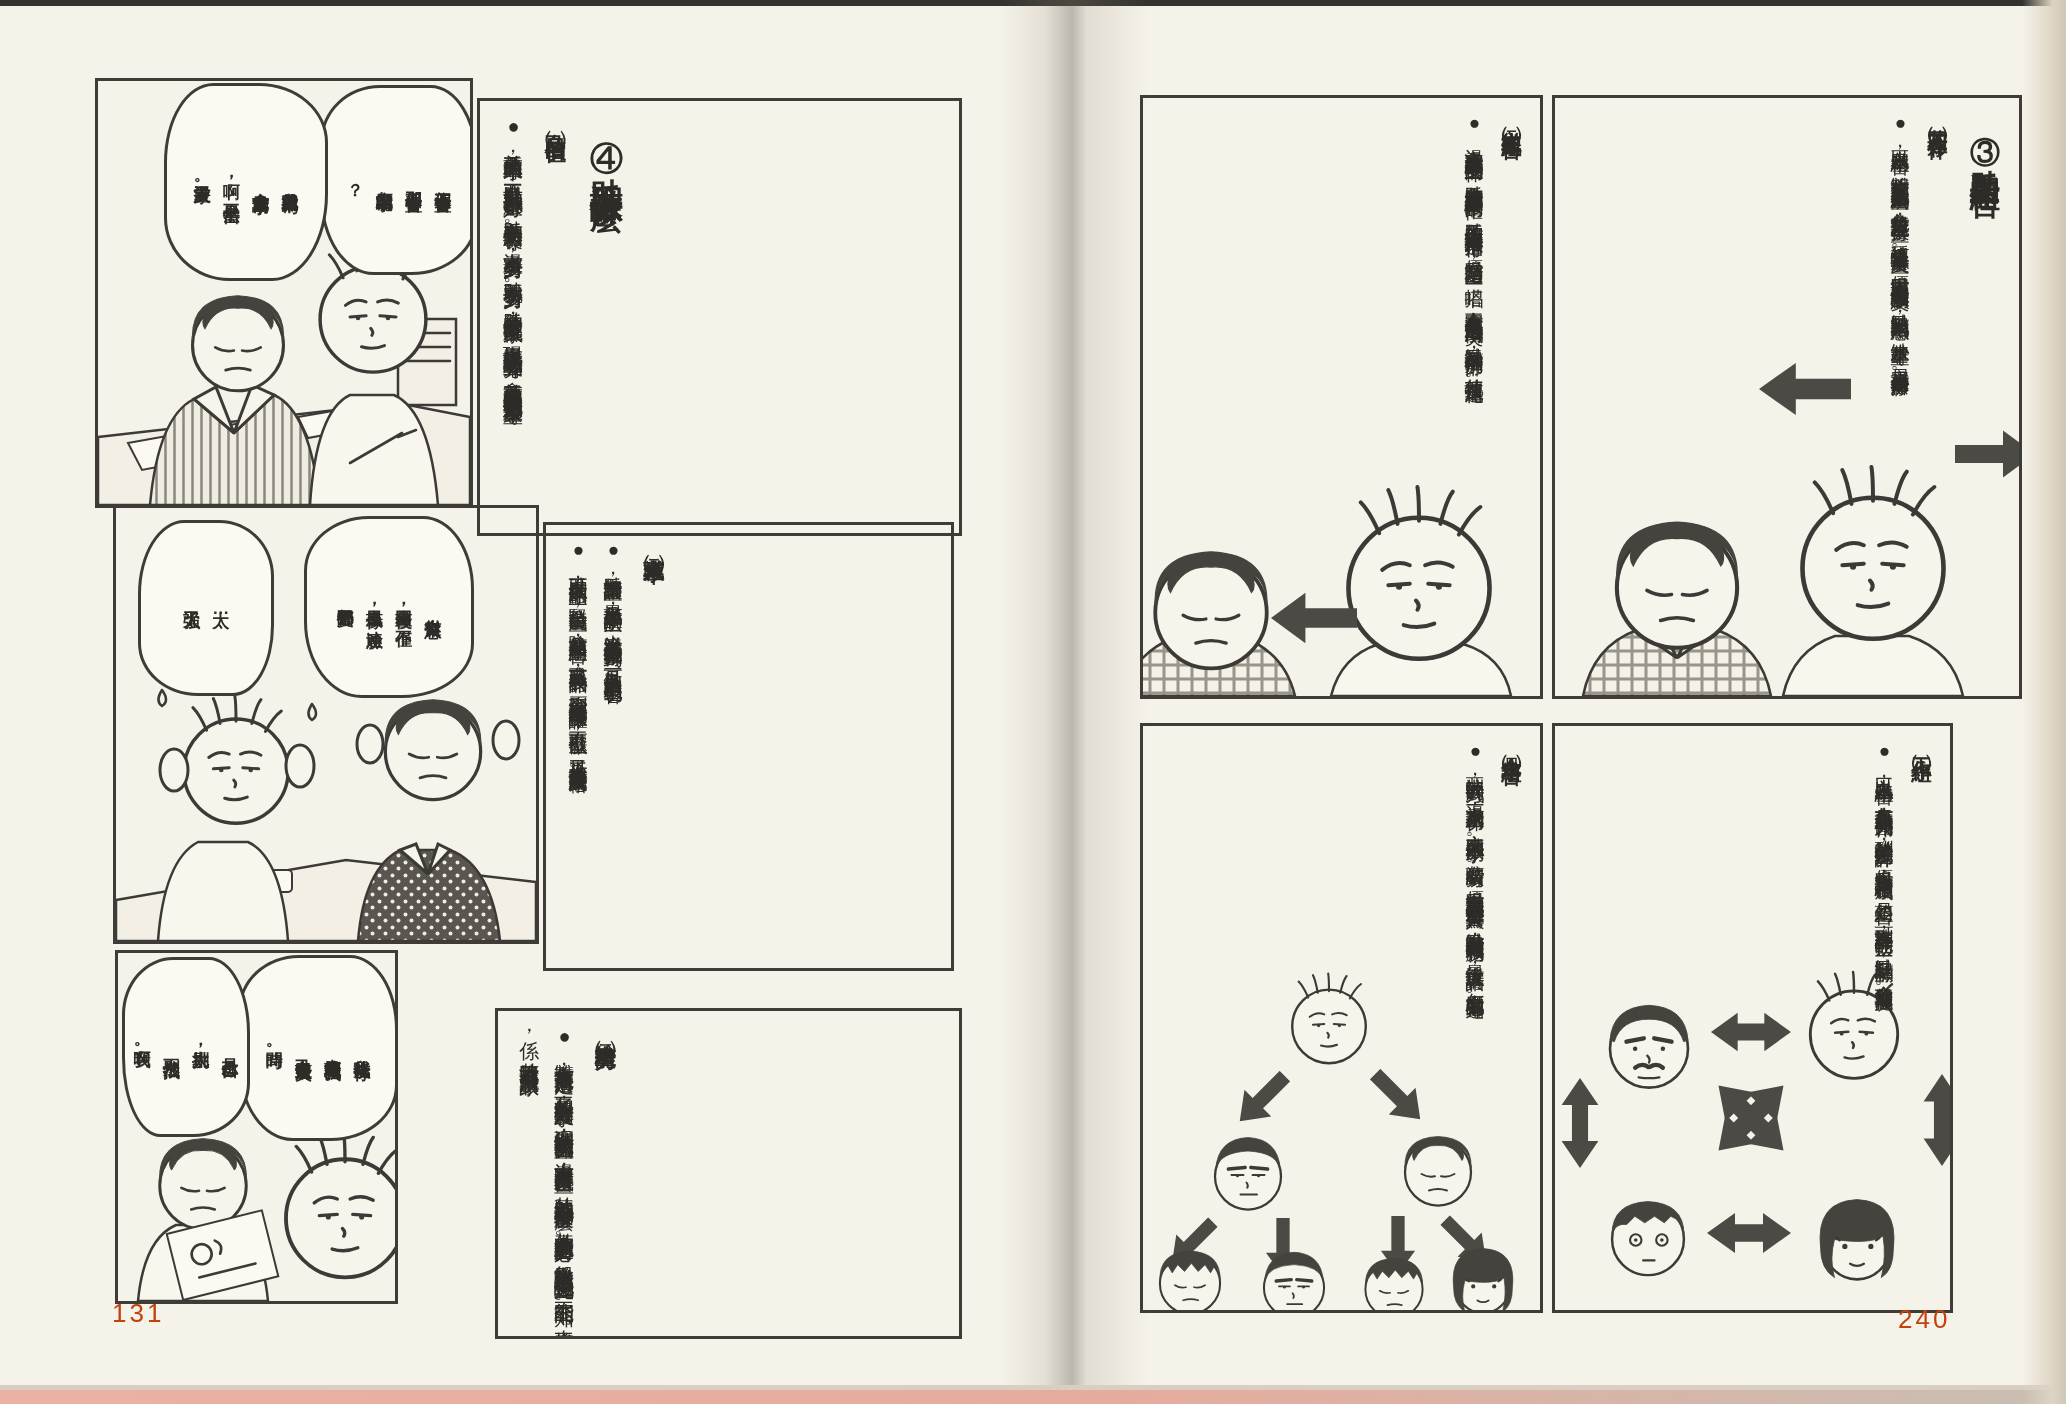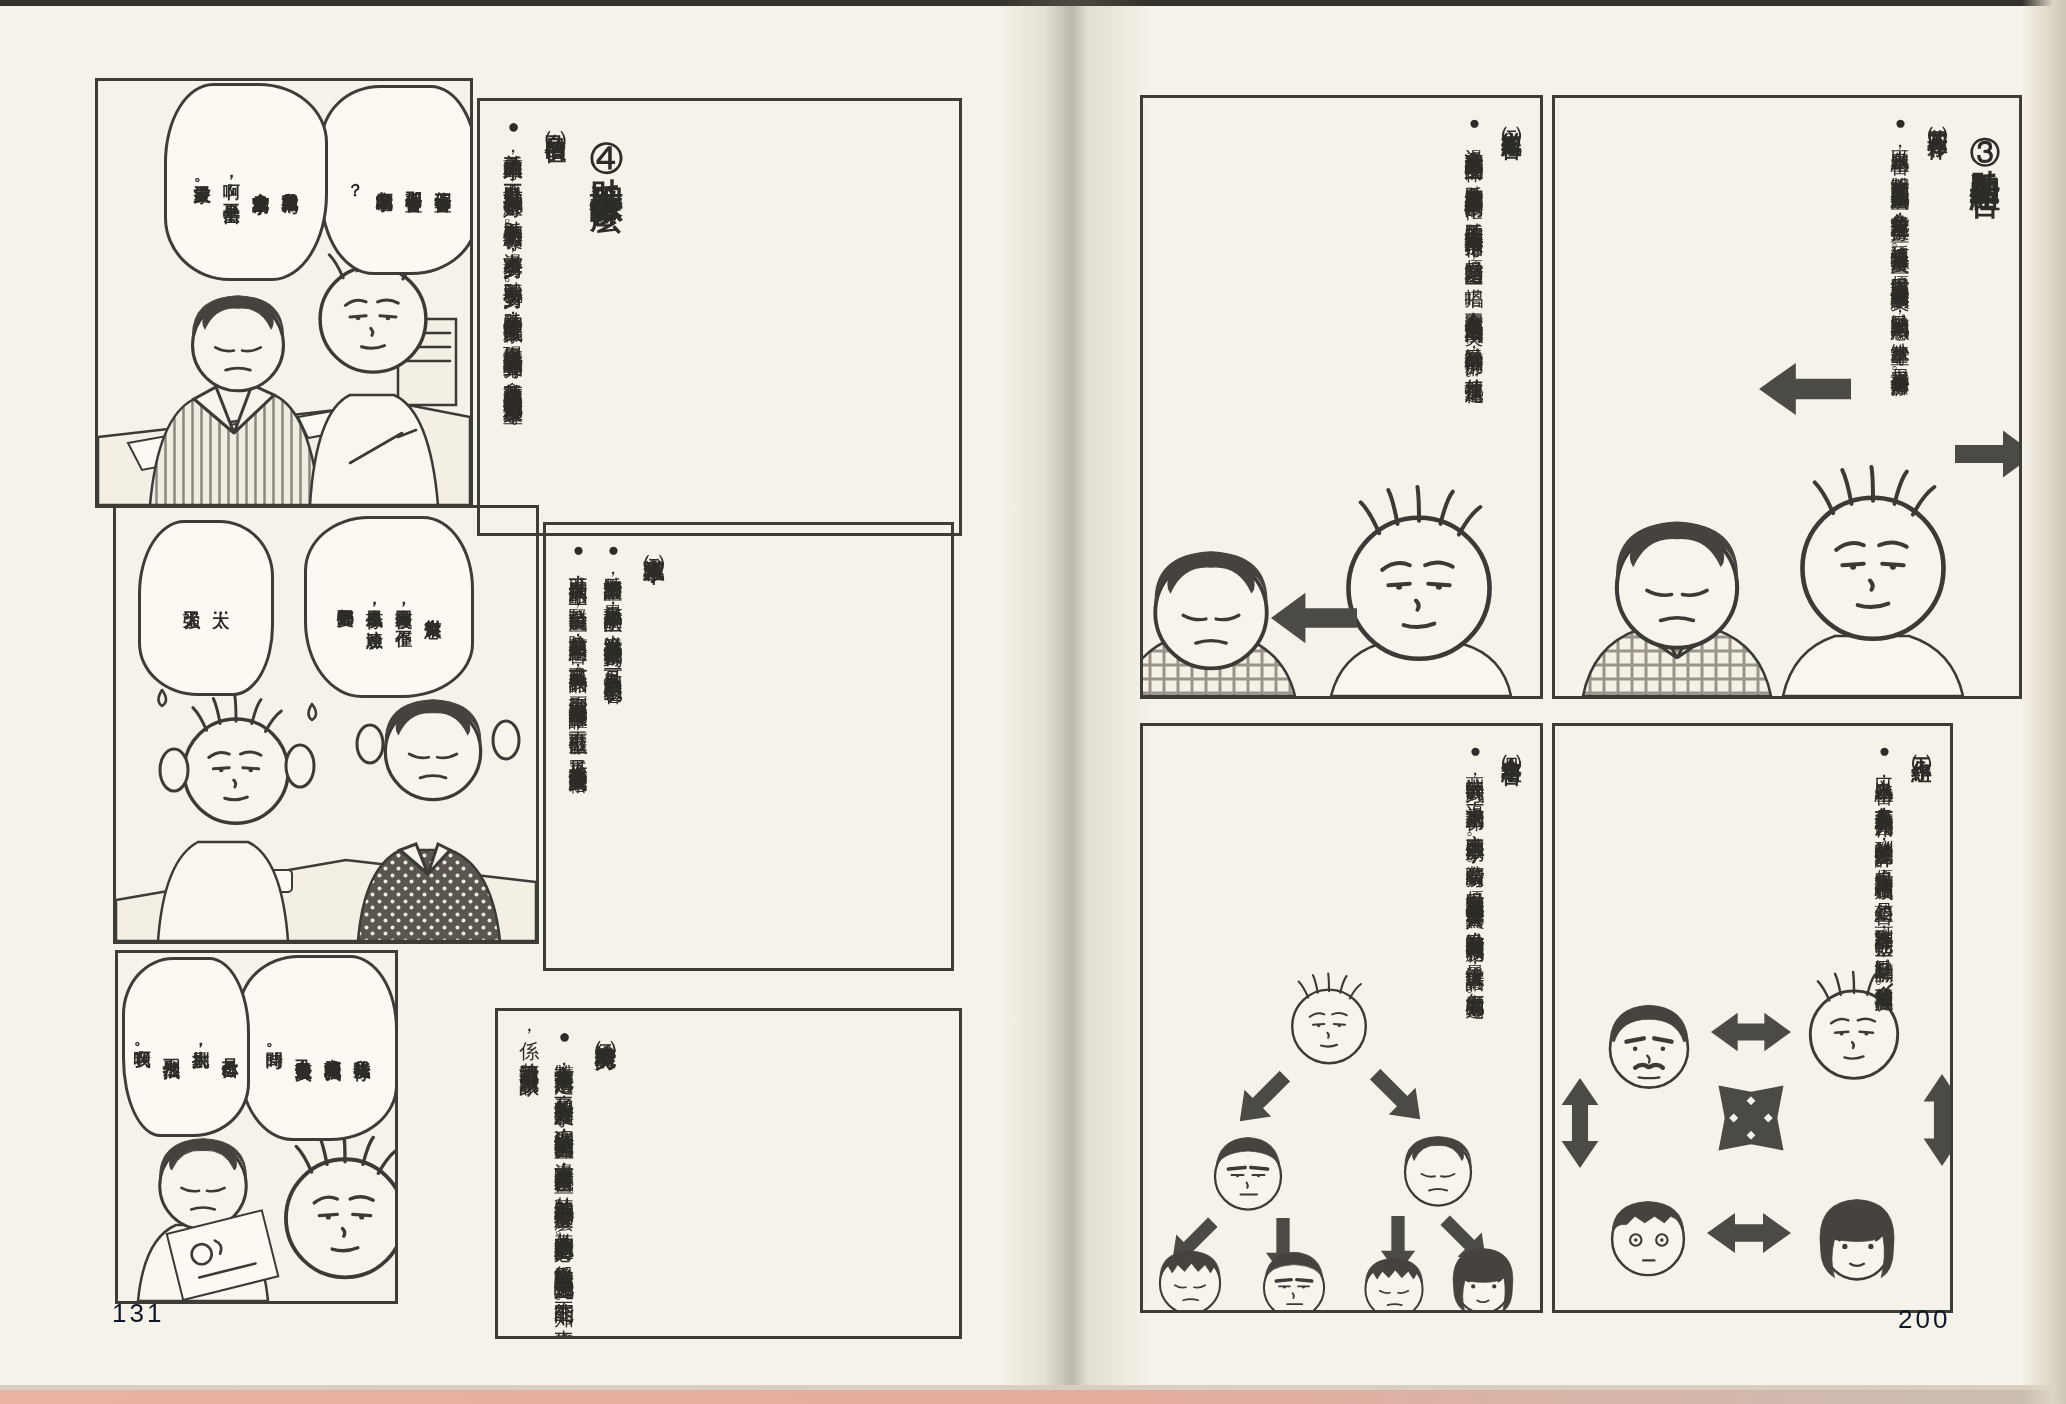--- a/index.html
+++ b/index.html
@@ -26,21 +26,21 @@
   .rtext .t{font-size:30px;font-weight:bold;letter-spacing:3px;margin-left:12px;}
   .rtext .s{font-size:20px;font-weight:bold;letter-spacing:2px;margin-left:8px;}
   .rtext .b{font-size:19px;letter-spacing:1px;line-height:1.82;}
   .bubble{position:absolute;background:#fbf9f1;border:3px solid #3e3c37;
           writing-mode:vertical-rl;text-orientation:upright;white-space:pre-line;
           font-family:"Liberation Sans",sans-serif;font-weight:bold;
           font-size:17px;letter-spacing:1px;line-height:1.72;
           display:flex;align-items:center;justify-content:center;text-align:center;
           border-radius:38% 30% 42% 34% / 30% 40% 30% 42%;padding:6px;}
   .pageno{position:absolute;font-family:"Liberation Sans",sans-serif;
-          font-size:26px;color:#0f172a;letter-spacing:3px;}
+          font-size:26px;color:#c2410c;letter-spacing:3px;}
   .skin{fill:#f7f4ec;stroke:#3b3a36;stroke-width:3;}
   .dark{fill:#46433e;stroke:#46433e;stroke-width:1;}
   .ln{fill:none;stroke:#3b3a36;stroke-width:2.6;stroke-linecap:round;}
   .thick{fill:none;stroke:#3b3a36;stroke-width:5;stroke-linecap:round;}
   .dot{fill:#3b3a36;}
   .arrow{fill:#4c4a45;}
   .paper{fill:#fbf9f2;stroke:#3b3a36;stroke-width:2;}
   .prop{fill:#f3efe5;stroke:#3b3a36;stroke-width:2.5;}
 </style>
 </head>
@@ -334,18 +334,18 @@
             <use href="#arr2" x="-46" y="-26" width="92" height="52"></use>
           </g>
       </g>
     </svg>
     <div class="rtext" style="height:272px;">
       <div class="s">㈢工作小組</div>
       <div class="b" style="line-height:1.74;">●以三人以上爲基本組合，各有專長或互相研究共同創作，酬勞均分或按比例計算，優點是集衆人智慧相輔相成，是夢幻組合，可達到許多不可能的任務，缺點是一旦翻臉，會全盤崩潰互扯後腿。</div>
     </div>
   </div>
 
-  <div class="pageno" style="left:1898px;top:1304px;">200</div>
+  <div class="pageno" style="left:1898px;top:1304px;">240</div>
 
   <div class="edge-bottom2"></div>
   <div class="edge-bottom"></div>
   <div class="edge-right"></div>
 </div>
 
 </body></html>

